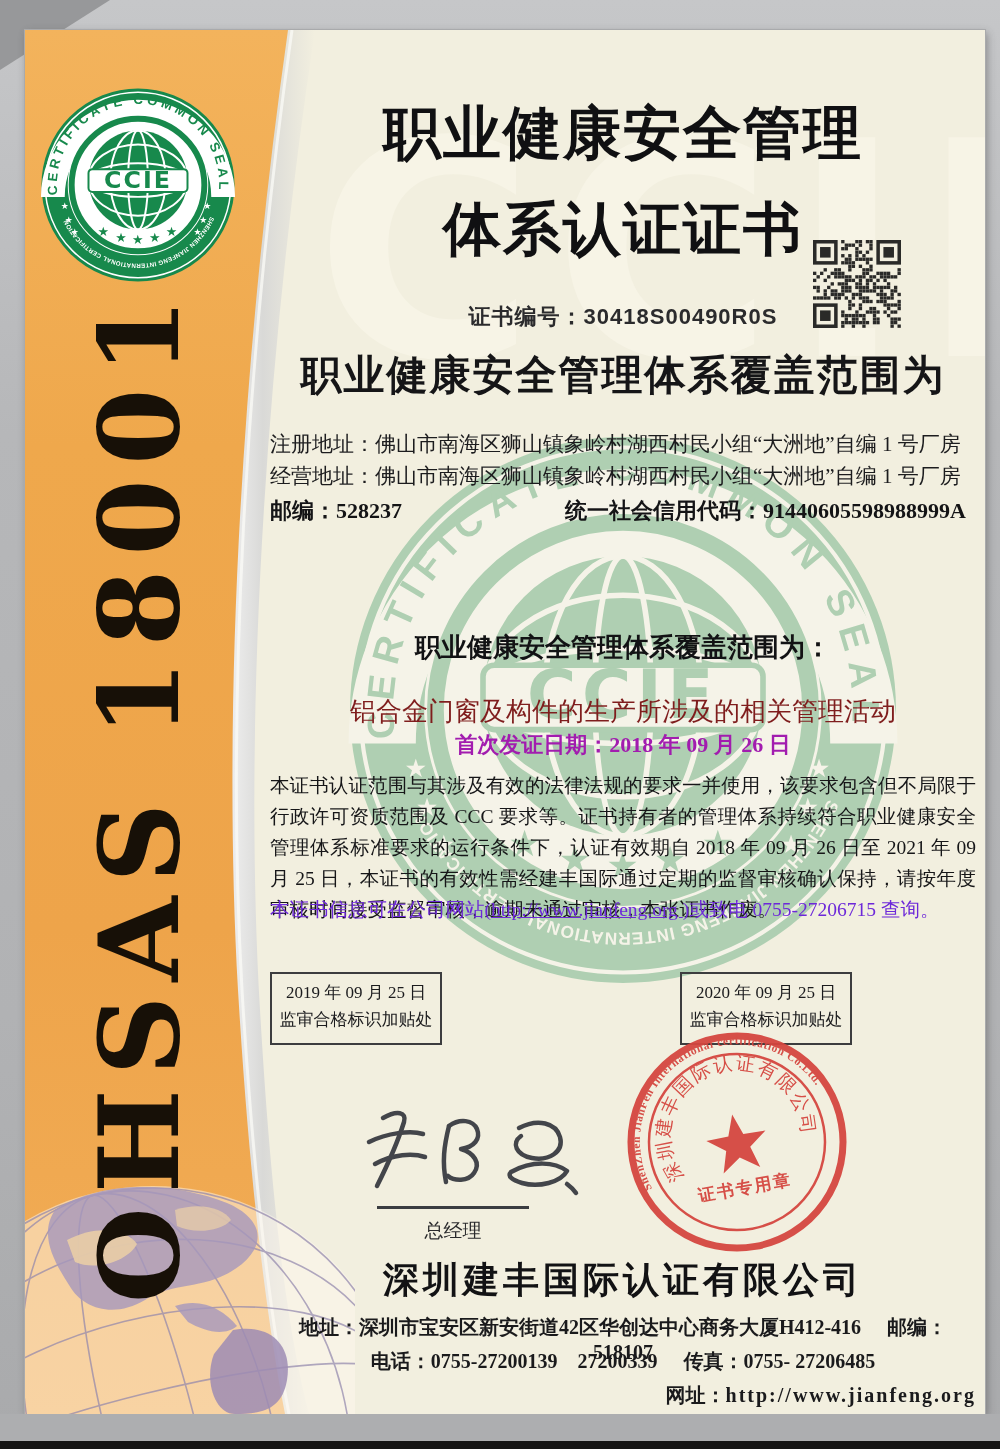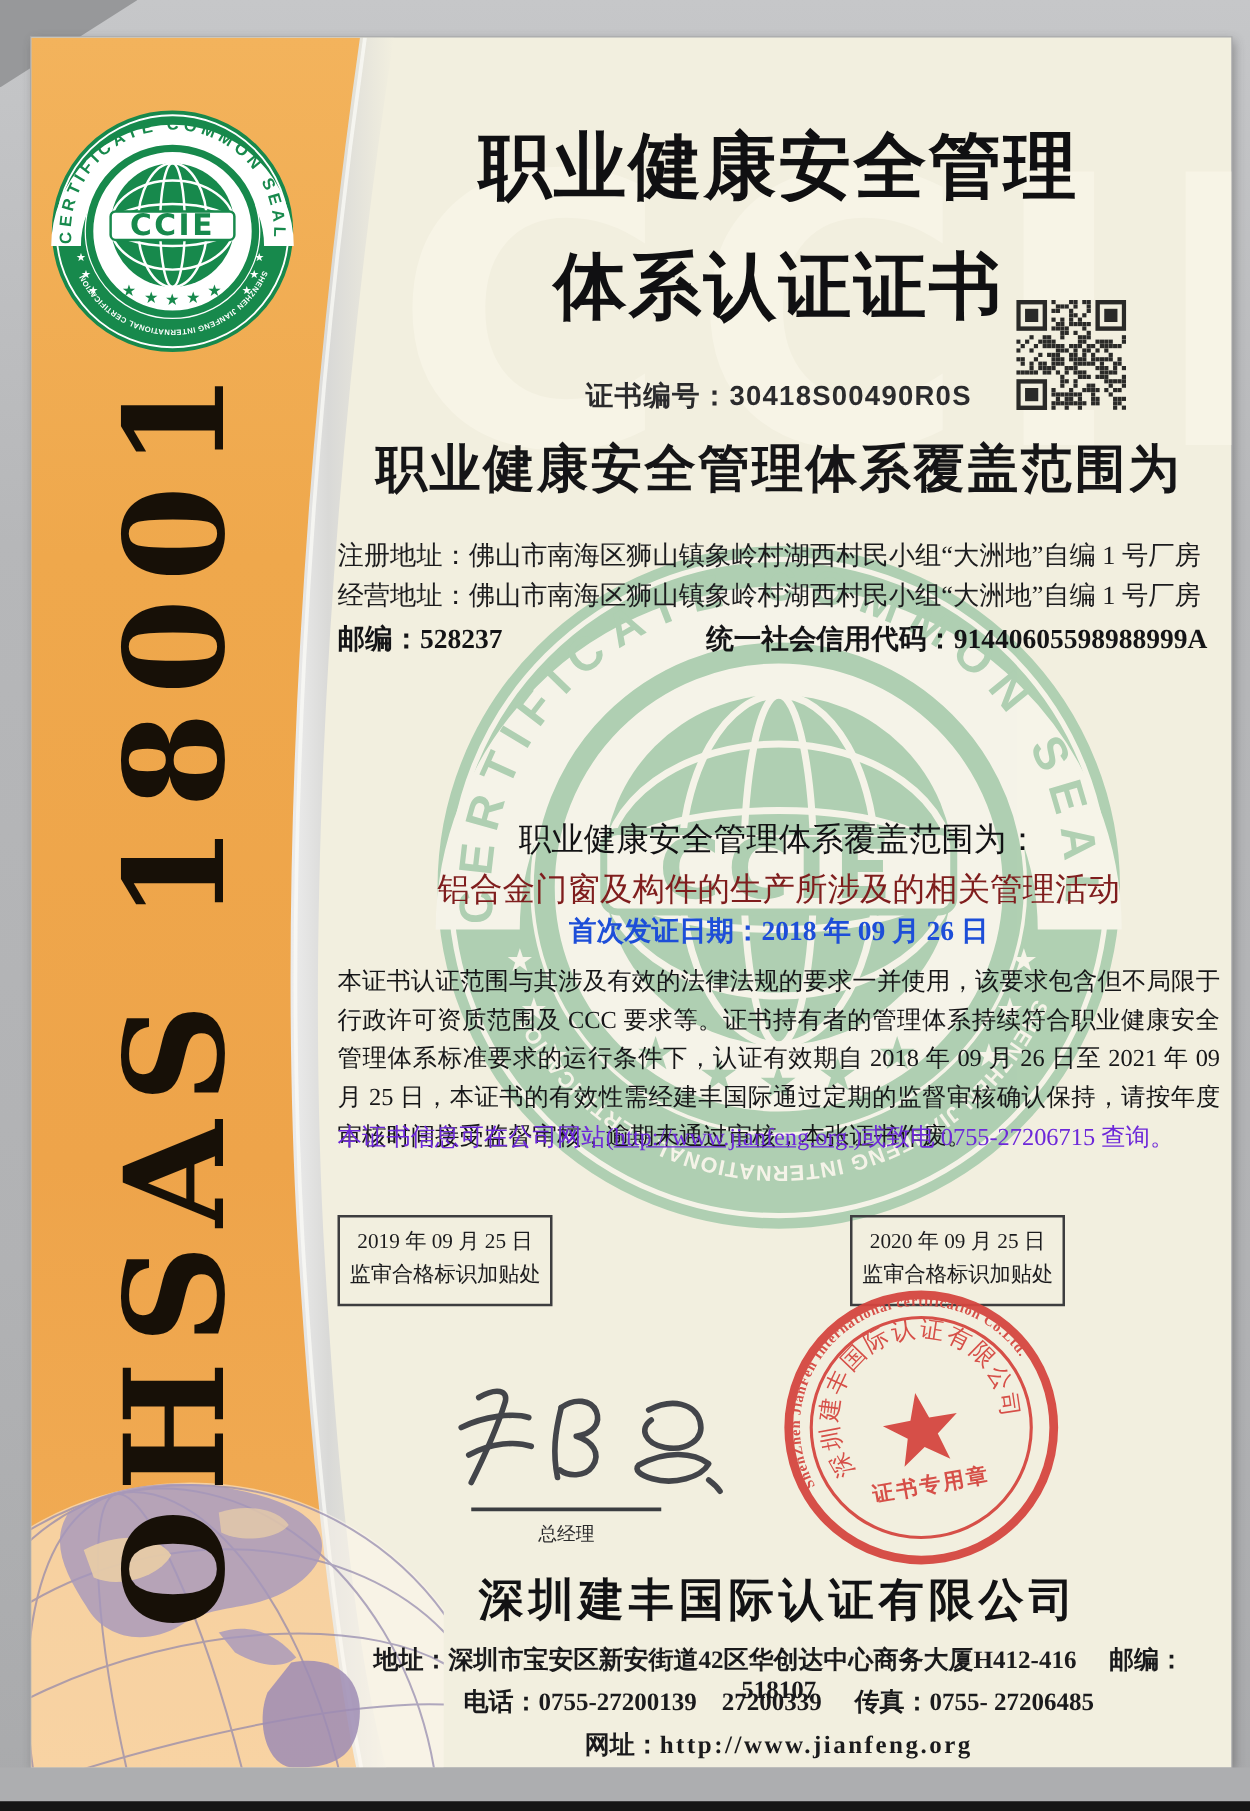--- a/index.html
+++ b/index.html
@@ -34,42 +34,42 @@
   .col{position:absolute;left:245px;width:706px;z-index:6;}
   .ctr{text-align:center;}
   .title{top:56px;font-size:58px;font-weight:900;line-height:96px;color:#101012;letter-spacing:2px;}
   .certno{top:272px;font-family:"Liberation Sans","DejaVu Sans",sans-serif;
     font-size:22px;font-weight:700;color:#2b2b2d;letter-spacing:1px;}
   .company{top:318px;font-size:41px;font-weight:900;color:#151517;letter-spacing:2px;white-space:nowrap;}
   .addr{top:398px;font-size:21px;line-height:32px;color:#1c1c1e;}
   .posto{top:466px;font-size:22px;font-weight:700;color:#141416;}
   .posto .credit{position:absolute;left:295px;top:0;}
   .grant{top:514px;font-size:23.5px;line-height:40px;color:#131315;text-align:justify;}
-  .scopehead{top:624px;font-size:26px;font-weight:400;color:#121214;}
+  .scopehead{top:600px;font-size:26px;font-weight:700;color:#121214;}
   .scopetext{top:664px;font-size:26px;color:#7f1d1d;}
-  .firstissue{top:700px;font-size:22px;font-weight:700;color:#1d4ed8;}
+  .firstissue{top:700px;font-size:22px;font-weight:700;color:#a21caf;}
   .terms{top:740px;font-size:19.5px;line-height:31px;color:#161618;text-align:justify;}
   .infoline{font-size:19.5px;color:#6d28d9;}
   .info1{top:866px;}
   .info2{top:899px;}
   .u{text-decoration:underline;}
   .sticker{position:absolute;width:168px;height:64px;border:2px solid #3d3d3f;z-index:6;
     text-align:center;font-size:17px;line-height:27px;padding-top:5px;color:#1b1b1d;background:transparent;}
   .stick1{left:245px;top:942px;}
   .stick2{left:655px;top:942px;}
   .sig-svg{position:absolute;left:328px;top:1066px;z-index:6;}
   .sig-line{position:absolute;left:352px;top:1176px;width:152px;height:3px;background:#3b3d41;z-index:6;}
   .sig-title{position:absolute;left:340px;top:1188px;width:176px;text-align:center;
-    font-size:15px;color:#2a2a2c;z-index:6;}
+    font-size:19px;color:#2a2a2c;z-index:6;}
   .red-seal{position:absolute;left:592px;top:992px;z-index:7;opacity:.94;}
   .issuer-name{top:1226px;font-size:36px;font-weight:900;letter-spacing:4px;color:#121214;}
   .issuer-line{font-size:20px;font-weight:700;color:#1a1a1c;}
   .il1{top:1284px;}
   .il2{top:1318px;}
-  .il3{top:1352px;}
+  .il3{top:1352px;text-align:right;}
   .gap-l{margin-left:26px;}
   .url{letter-spacing:2px;font-family:"Liberation Serif","DejaVu Serif",serif;}
   .qr{position:absolute;left:788px;top:210px;z-index:6;}
 </style>
 </head>
 <body>
 
 <div class="corner-shade"></div>
 
 <div class="cert">

